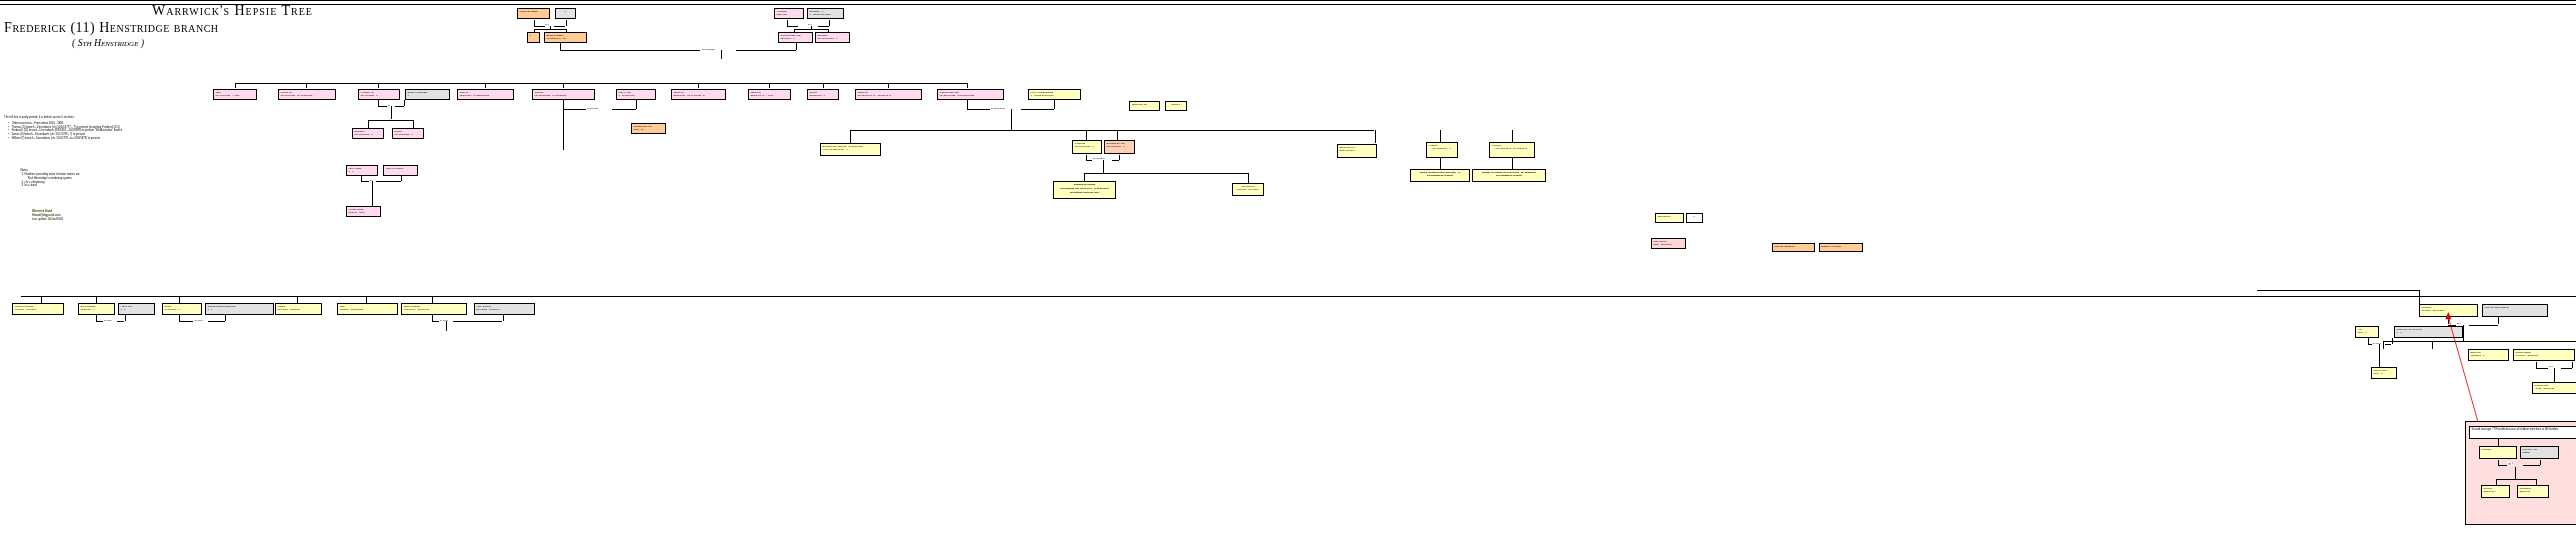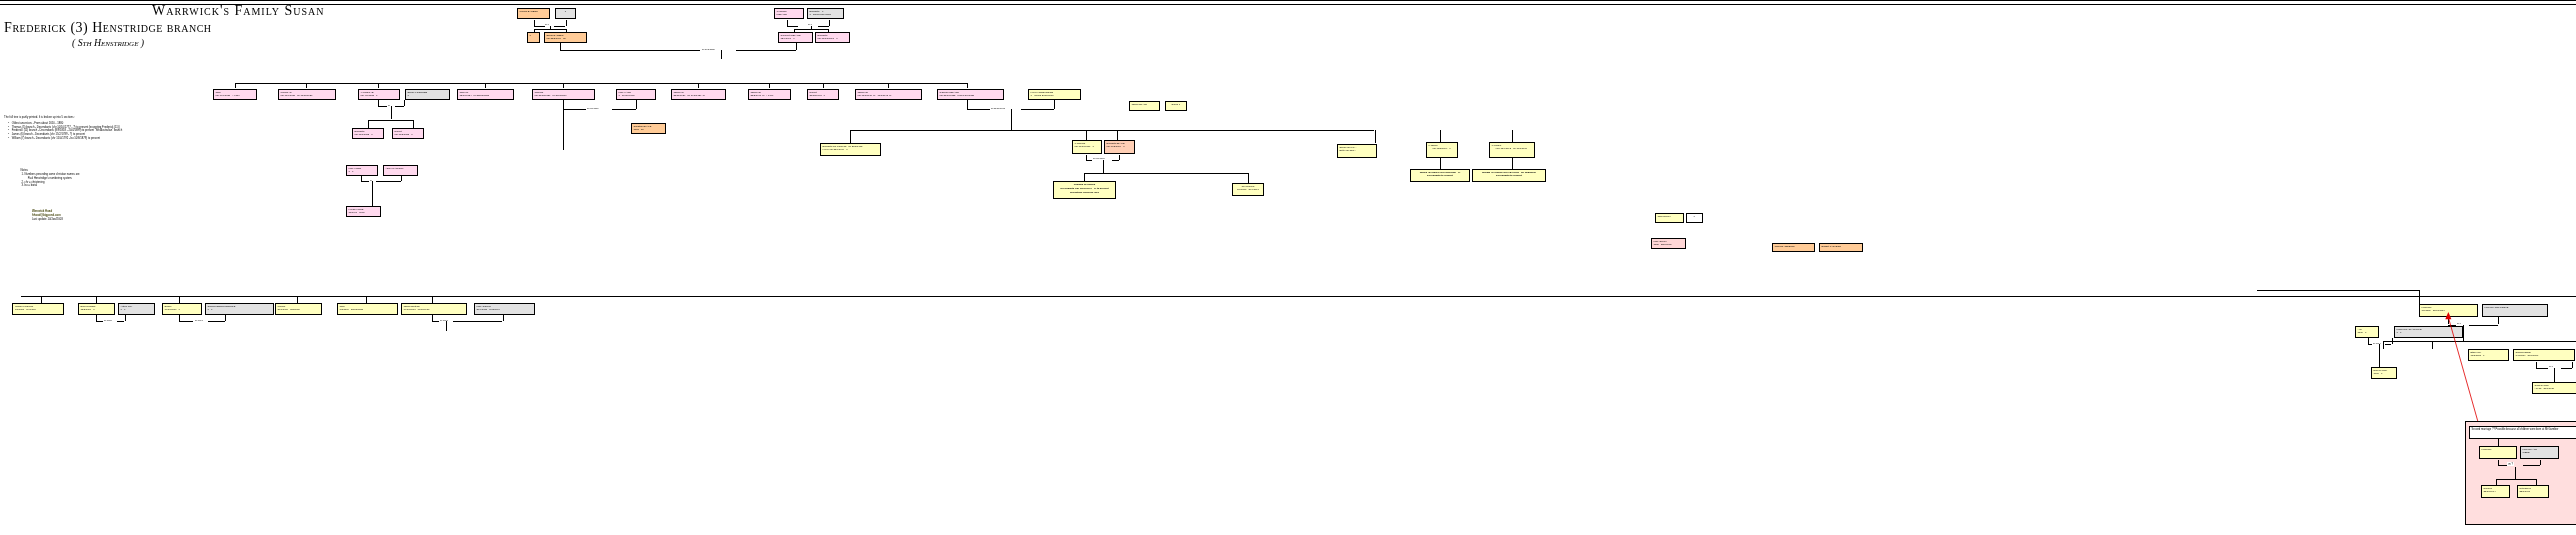--- a/index.html
+++ b/index.html
@@ -74,22 +74,22 @@
   }
   .redarrow{position:absolute;}
 </style>
 </head>
 <body>
 
 <div id="sheet">
 
   <div class="toprule"></div>
 
-  <div class="title1">Warrwick's  Family Susan</div>
-  <div class="title2">Frederick (3) Henstridge branch</div>
+  <div class="title1">Warrwick's  Hepsie Tree</div>
+  <div class="title2">Frederick (11) Henstridge branch</div>
   <div class="title3">( Sth Henstridge )</div>
 
   <div class="note-head" style="left:4.1px;top:116px;">The full tree is partly printed. It is broken up into 5 sections :</div>
   <div class="note-list" style="left:6.2px;top:122px;">
     <div class="bullet">Oldest ancestors - From about 1650 - 1880</div>
     <div class="bullet">Thomas (5) branch - Decendants (chr 10/10/1777 - ?) to present  {excepting Frederick (11)}</div>
     <div class="bullet">Frederick (11) branch - Decendants (8/9/1818 - 24/4/1899) to present    "Sth Australian" branch</div>
     <div class="bullet">James (6) branch  - Decendants (chr 15/2/1789 - ?) to present</div>
     <div class="bullet">William (7) branch  - Decendants (chr 15/4/1792 - bu 10/8/1879) to present</div>
   </div>

